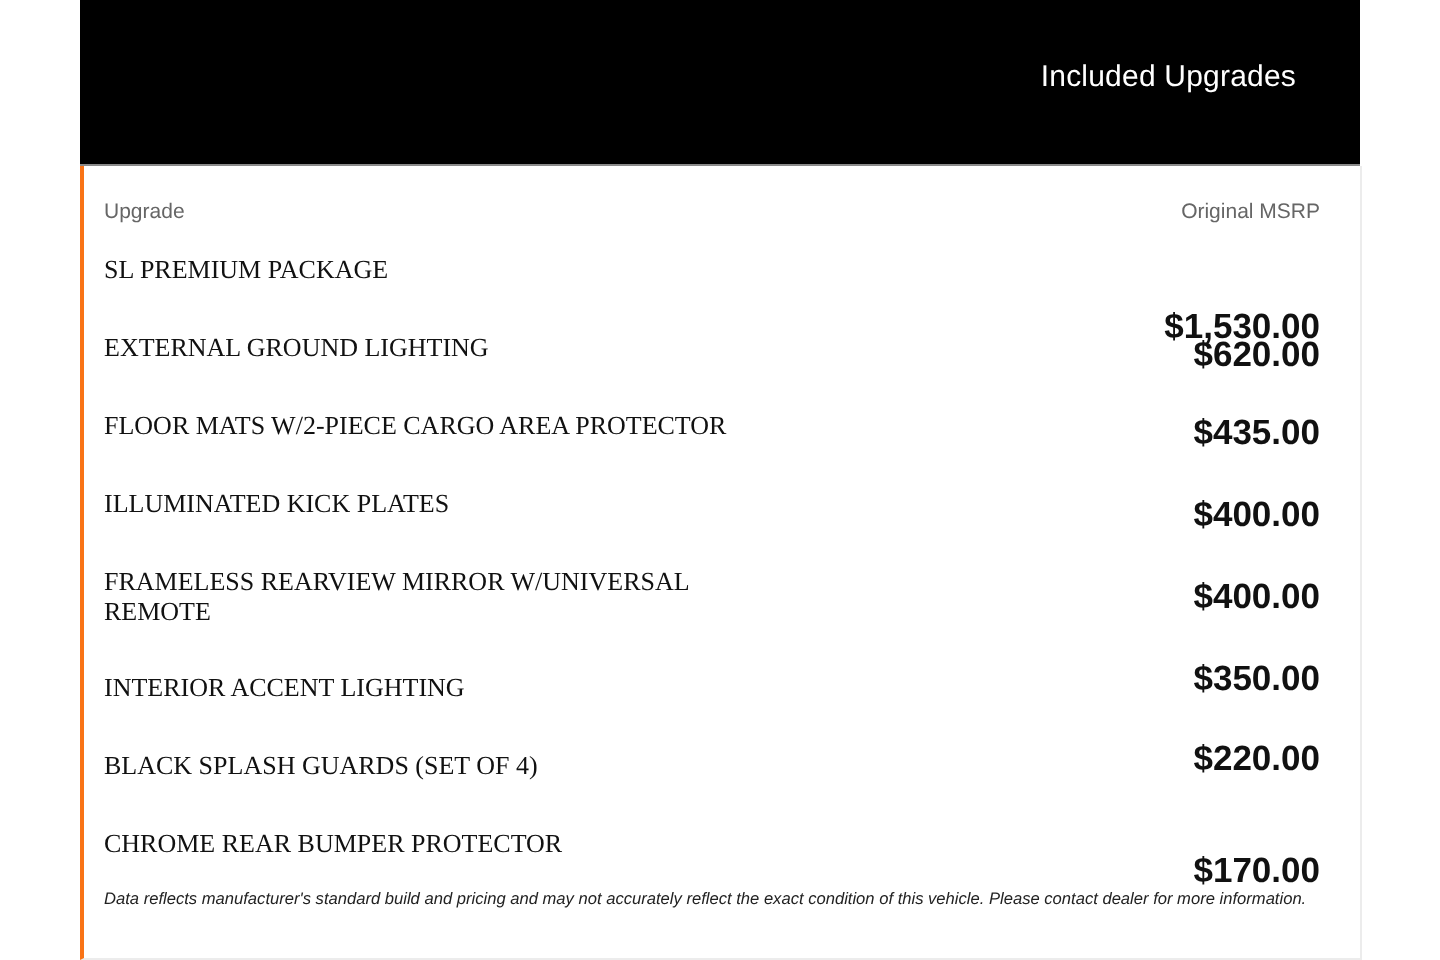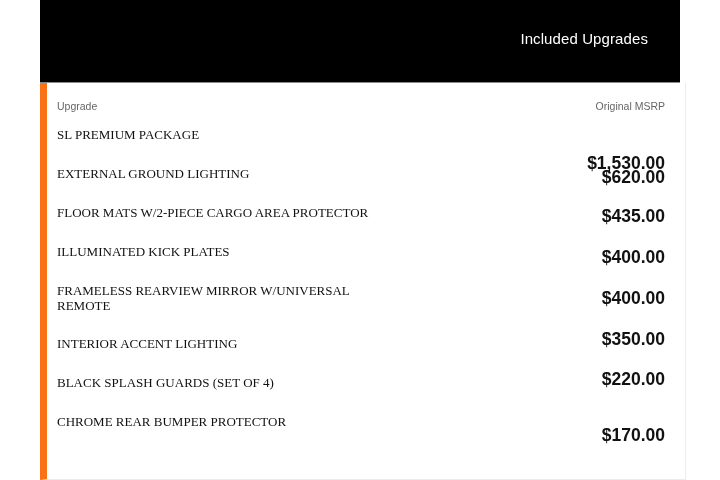--- a/index.html
+++ b/index.html
@@ -7,21 +7,21 @@
     .header {
       position: absolute; left: 40px; top: 0; width: 640px; height: 82px;
       background: #000; border-bottom: 1px solid #8a8a8a;
     }
     .header-title {
       position: absolute; right: 32px; top: 30px;
       color: #fff; font-size: 15px; font-weight: normal; letter-spacing: 0.1px;
     }
     .card {
       position: absolute; left: 40px; top: 83px; width: 638px; height: 396px;
-      border-left: 7px solid #f97316; border-right: 1px solid #ececec; border-bottom: 1px solid #ececec;
+      border-left: 2px solid #f97316; border-right: 1px solid #ececec; border-bottom: 1px solid #ececec;
       background: #fff;
     }
     .col-head {
       position: absolute; top: 17px; font-size: 10.5px; color: #666;
     }
     .col-head.left { left: 10px; }
     .col-head.right { right: 20px; }
     .row { position: absolute; left: 0; width: 638px; }
     .row .name {
       position: absolute; left: 10px; top: 0; width: 330px;
@@ -73,13 +73,14 @@
   </div>
   <div class="row" style="top:292px;">
     <div class="name">BLACK SPLASH GUARDS (SET OF 4)</div>
     <div class="price" style="top:-6px;">$220.00</div>
   </div>
   <div class="row" style="top:331px;">
     <div class="name">CHROME REAR BUMPER PROTECTOR</div>
     <div class="price" style="top:-5px;margin-top:16px;">$170.00</div>
   </div>
 
+  <div class="disclaimer">Data reflects manufacturer's standard build and pricing and may not accurately reflect the exact condition of this vehicle. Please contact dealer for more information.</div>
 </div>
 
 </body></html>

